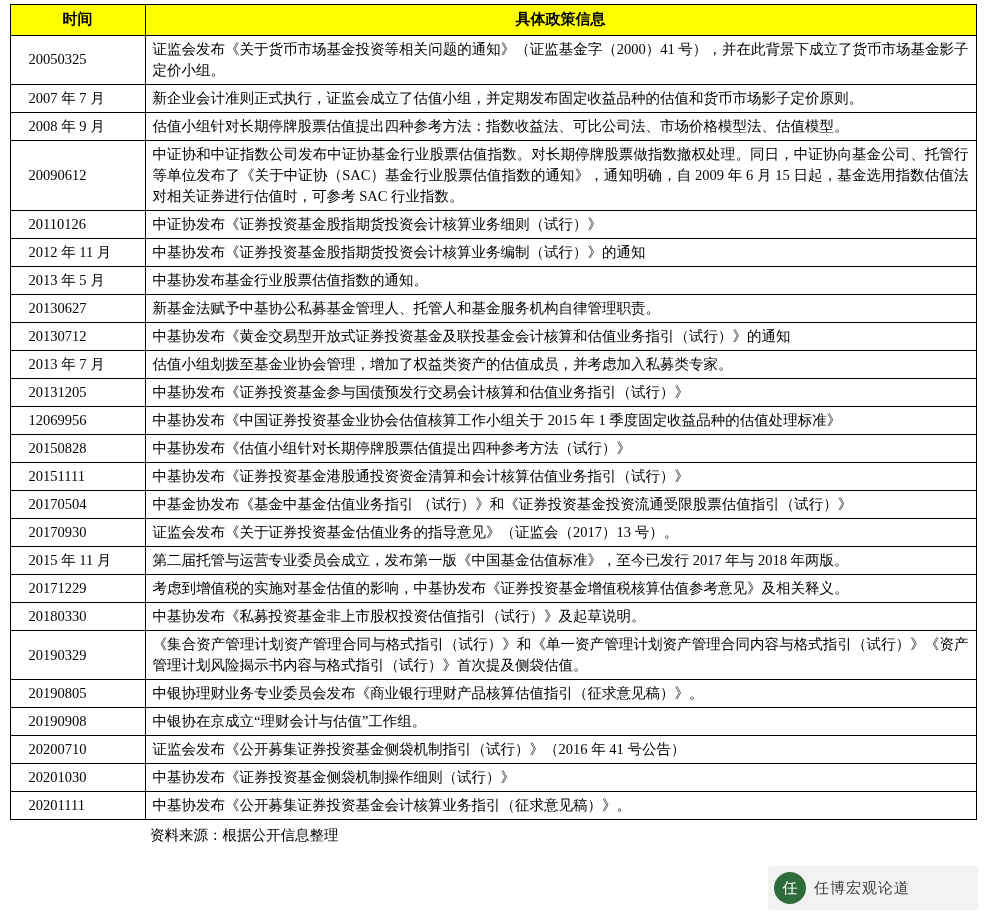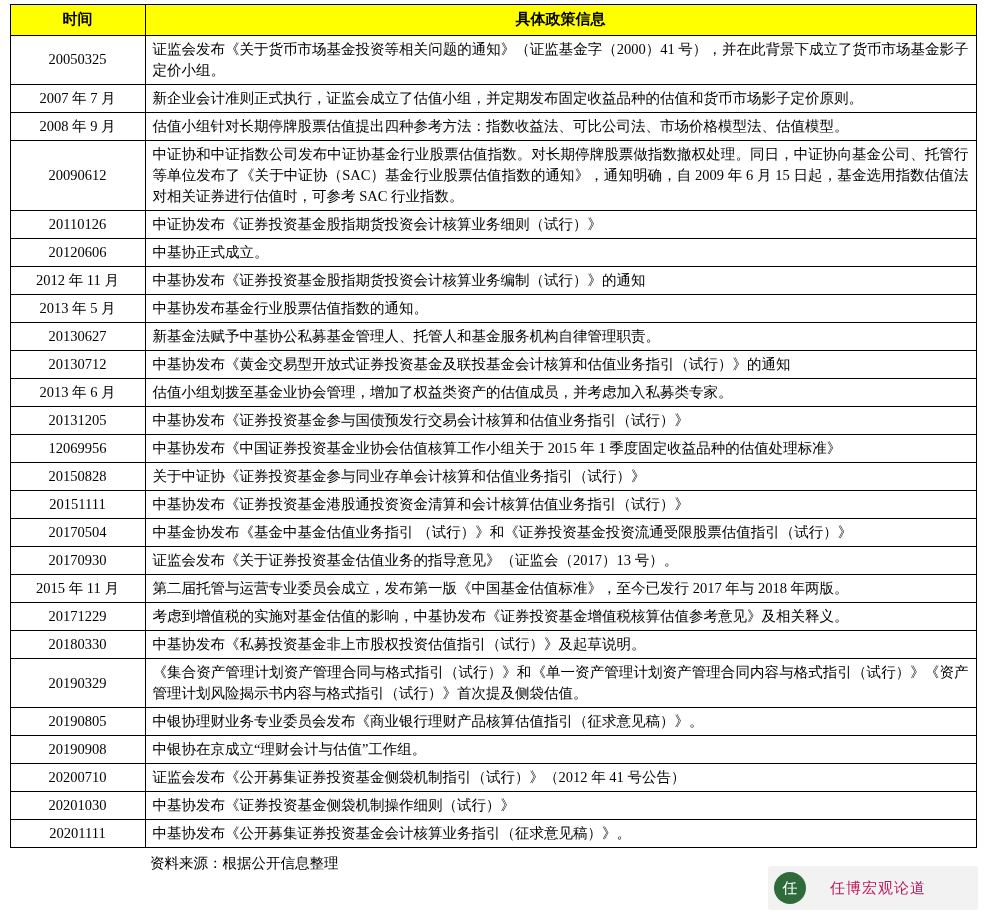--- a/index.html
+++ b/index.html
@@ -35,22 +35,21 @@
   table.policy-table thead th {
     background: #ffff00;
     font-weight: bold;
     text-align: center;
     padding: 4px 8px;
     font-size: 15px;
   }
   col.c-date { width: 135px; }
   col.c-info { width: 831px; }
   td.date-cell {
-    text-align: center;
-    padding: 3px 8px;
+    padding: 3px 18px;
     white-space: nowrap;
   }
   td.info-cell {
     text-align: justify;
     text-justify: inter-ideograph;
     padding: 3px 7px 3px 7px;
   }
   .source-line {
     width: 966px;
     margin: 6px auto 0 auto;
@@ -78,23 +77,23 @@
     background: #2f6b3a;
     color: #ffffff;
     font-size: 15px;
     font-family: "Liberation Sans", sans-serif;
     display: flex;
     align-items: center;
     justify-content: center;
     flex: 0 0 auto;
   }
   .wm-text {
-    margin-left: 24px;
+    margin-left: 8px;
     font-size: 15px;
-    color: #be185d;
+    color: #404040;
     font-family: "Liberation Sans", sans-serif;
     letter-spacing: 1px;
   }
 </style>
 </head>
 <body>
 
 <div class="doc">
 
   <table class="policy-table">
@@ -123,54 +122,50 @@
       </tr>
       <tr>
         <td class="date-cell">20090612</td>
         <td class="info-cell">中证协和中证指数公司发布中证协基金行业股票估值指数。对长期停牌股票做指数撤权处理。同日，中证协向基金公司、托管行等单位发布了《关于中证协（SAC）基金行业股票估值指数的通知》，通知明确，自 2009 年 6 月 15 日起，基金选用指数估值法对相关证券进行估值时，可参考 SAC 行业指数。</td>
       </tr>
       <tr>
         <td class="date-cell">20110126</td>
         <td class="info-cell">中证协发布《证券投资基金股指期货投资会计核算业务细则（试行）》</td>
       </tr>
       <tr>
-        <td class="date-cell">20120606</td>
-        <td class="info-cell">中基协正式成立。</td>
-      </tr>
-      <tr>
         <td class="date-cell">2012 年 11 月</td>
         <td class="info-cell">中基协发布《证券投资基金股指期货投资会计核算业务编制（试行）》的通知</td>
       </tr>
       <tr>
         <td class="date-cell">2013 年 5 月</td>
         <td class="info-cell">中基协发布基金行业股票估值指数的通知。</td>
       </tr>
       <tr>
         <td class="date-cell">20130627</td>
         <td class="info-cell">新基金法赋予中基协公私募基金管理人、托管人和基金服务机构自律管理职责。</td>
       </tr>
       <tr>
         <td class="date-cell">20130712</td>
         <td class="info-cell">中基协发布《黄金交易型开放式证券投资基金及联投基金会计核算和估值业务指引（试行）》的通知</td>
       </tr>
       <tr>
-        <td class="date-cell">2013 年 6 月</td>
+        <td class="date-cell">2013 年 7 月</td>
         <td class="info-cell">估值小组划拨至基金业协会管理，增加了权益类资产的估值成员，并考虑加入私募类专家。</td>
       </tr>
       <tr>
         <td class="date-cell">20131205</td>
         <td class="info-cell">中基协发布《证券投资基金参与国债预发行交易会计核算和估值业务指引（试行）》</td>
       </tr>
       <tr>
         <td class="date-cell">12069956</td>
         <td class="info-cell">中基协发布《中国证券投资基金业协会估值核算工作小组关于 2015 年 1 季度固定收益品种的估值处理标准》</td>
       </tr>
       <tr>
         <td class="date-cell">20150828</td>
-        <td class="info-cell">关于中证协《证券投资基金参与同业存单会计核算和估值业务指引（试行）》</td>
+        <td class="info-cell">中基协发布《估值小组针对长期停牌股票估值提出四种参考方法（试行）》</td>
       </tr>
       <tr>
         <td class="date-cell">20151111</td>
         <td class="info-cell">中基协发布《证券投资基金港股通投资资金清算和会计核算估值业务指引（试行）》</td>
       </tr>
       <tr>
         <td class="date-cell">20170504</td>
         <td class="info-cell">中基金协发布《基金中基金估值业务指引 （试行）》和《证券投资基金投资流通受限股票估值指引（试行）》</td>
       </tr>
       <tr>
@@ -196,21 +191,21 @@
       <tr>
         <td class="date-cell">20190805</td>
         <td class="info-cell">中银协理财业务专业委员会发布《商业银行理财产品核算估值指引（征求意见稿）》。</td>
       </tr>
       <tr>
         <td class="date-cell">20190908</td>
         <td class="info-cell">中银协在京成立“理财会计与估值”工作组。</td>
       </tr>
       <tr>
         <td class="date-cell">20200710</td>
-        <td class="info-cell">证监会发布《公开募集证券投资基金侧袋机制指引（试行）》（2012 年 41 号公告）</td>
+        <td class="info-cell">证监会发布《公开募集证券投资基金侧袋机制指引（试行）》（2016 年 41 号公告）</td>
       </tr>
       <tr>
         <td class="date-cell">20201030</td>
         <td class="info-cell">中基协发布《证券投资基金侧袋机制操作细则（试行）》</td>
       </tr>
       <tr>
         <td class="date-cell">20201111</td>
         <td class="info-cell">中基协发布《公开募集证券投资基金会计核算业务指引（征求意见稿）》。</td>
       </tr>
     </tbody>

